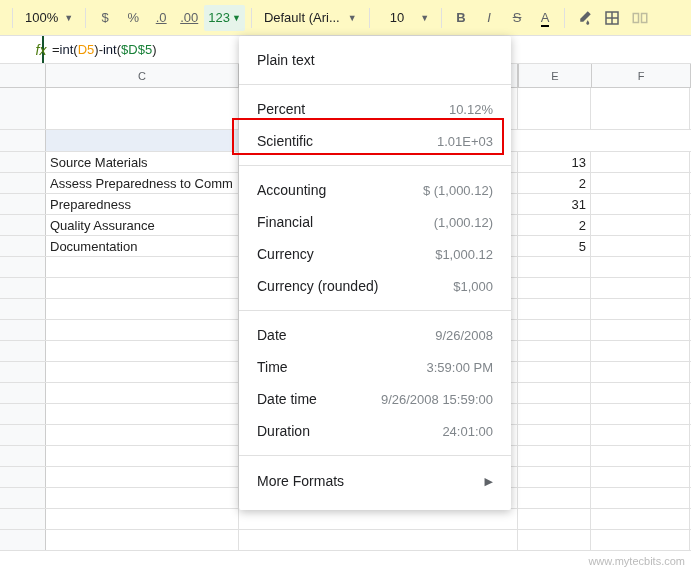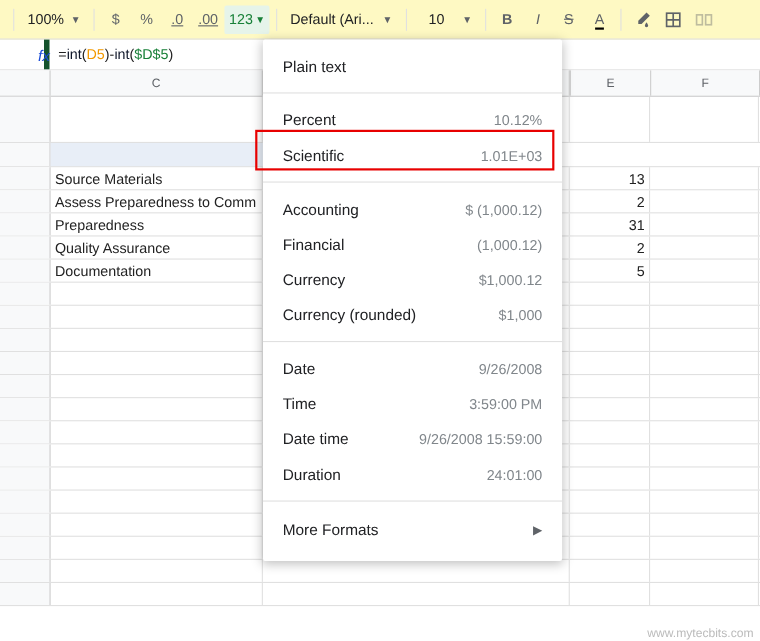--- a/index.html
+++ b/index.html
@@ -10,21 +10,21 @@
   .tb-btn.active { background:#e6f4ea; color:#188038;}
   .tb-sep { width:1px; height:20px; background:#e0e0e0; margin:0 4px; }
   .zoom { font-size:13px; color:#202124; padding:0 6px; display:flex; align-items:center; gap:4px;}
   .caret { font-size:9px; color:#5f6368; margin-left:2px;}
   .font-sel { font-size:13px; color:#202124; padding:0 6px; display:flex; align-items:center;}
   .bold{font-weight:bold;} .italic{font-style:italic;} .strike{text-decoration:line-through;}
   .underA{ position:relative; font-weight:500;}
   .underA::after{content:'';position:absolute;left:0;right:0;bottom:-2px;height:2px;background:#000;}
   
   .formula-bar { display:flex; align-items:center; height:28px; border-bottom:1px solid #e0e0e0; }
-  .fx { width:44px; text-align:center; font-style:italic; color:#1d4ed8; font-size:14px; border-right:5px solid #14532d; height:100%; display:flex;align-items:center;justify-content:center;padding-left:40px;}
+  .fx { width:44px; text-align:center; font-style:italic; color:#4d7c0f; font-size:14px; border-right:2px solid #14532d; height:100%; display:flex;align-items:center;justify-content:center;padding-left:40px;}
   .formula-in { flex:1; padding:0 8px; font-size:13px; font-family: Arial; color:#222; }
   .tok-fn{color:#0f172a;} .tok-cell{color:#f29900;} .tok-abs{color:#188038;}
   
   .grid { position:relative; }
   .col-headers { display:flex; height:24px; background:#f8f9fa; border-bottom:1px solid #ccc;}
   .rowhead-spacer{width:46px; border-right:1px solid #ccc;}
   .ch { border-right:1px solid #ccc; display:flex; align-items:center; justify-content:center; color:#5f6368; font-size:11px;}
   .ch.C{width:193px;} .ch.E{width:239px;} .ch.F{width:172px;}
   
   .rows { }
@@ -38,21 +38,21 @@
   .dropdown { position:absolute; top:36px; left:239px; width:272px; background:#fff; box-shadow:0 2px 10px rgba(0,0,0,.25); border-radius:2px; padding:8px 0 12px; z-index:10;}
   .dd-item { display:flex; align-items:center; justify-content:space-between; height:32px; padding:0 18px; font-size:14px; color:#202124; cursor:pointer;}
   .dd-item.highlight{ background:#eeeeee;}
   .dd-ex{ color:#80868b; font-size:13px;}
   .dd-sep{ height:1px; background:#e0e0e0; margin:8px 0;}
   .dd-more{ display:flex; align-items:center; justify-content:space-between; height:34px; padding:0 18px; font-size:14px; color:#202124; cursor:pointer;}
   .dd-arrow{ color:#5f6368; font-size:11px;}
   
   .red-box{ position:absolute; top:118px; left:232px; width:272px; height:37px; border:2px solid #e80000; z-index:20; pointer-events:none;}
   
-  .watermark{position:absolute; right:6px; bottom:1px; font-size:11px; color:#bbb;margin-top:12px;}
+  .watermark{position:absolute; right:6px; bottom:16px; font-size:11px; color:#bbb;margin-top:12px;}
 </style>
 </head>
 <body>
 
 <div class="toolbar">
   <div class="tb-sep"></div>
   <div class="zoom">
       <span>100%</span>
       <span class="caret">▼</span>
     </div>

